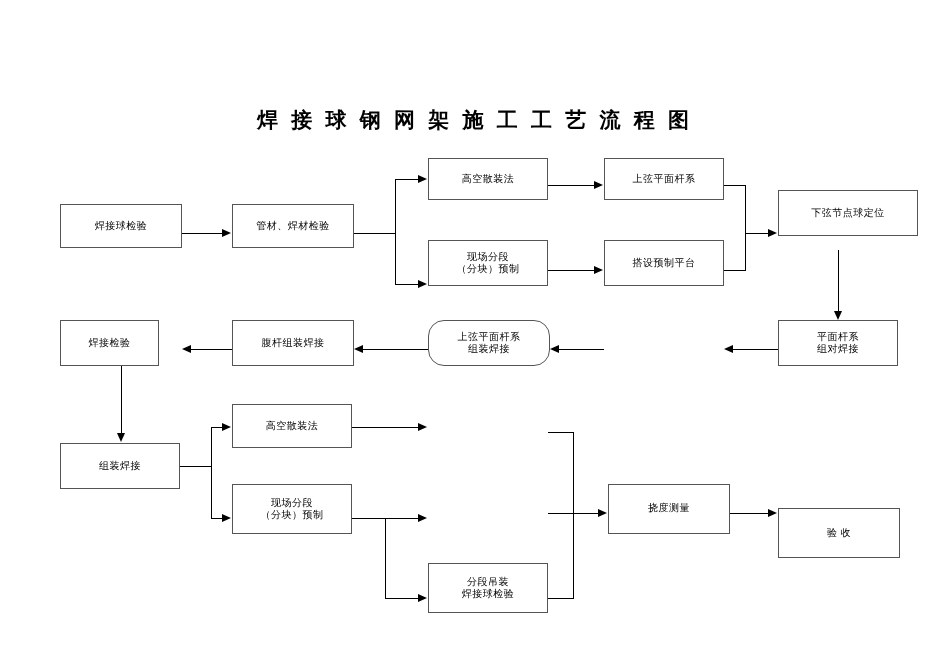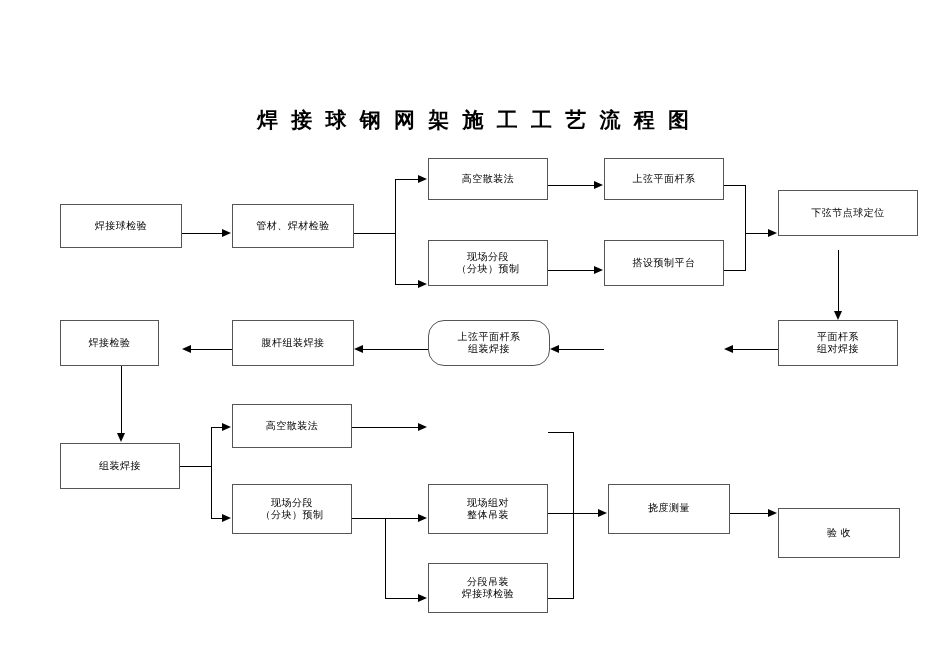--- a/index.html
+++ b/index.html
@@ -139,24 +139,20 @@
   <div class="node" style="left:232px; top:404px; width:120px; height:44px;">
     <span class="nlabel">高空散装法</span>
   </div>
 
 
   <div class="node" style="left:232px; top:484px; width:120px; height:50px;">
     <span class="nlabel">现场分段
 （分块）预制</span>
   </div>
 
-  <div class="node" style="left:428px; top:484px; width:120px; height:50px;">
-    <span class="nlabel">现场组对
-整体吊装</span>
-  </div>
 
   <div class="node" style="left:428px; top:563px; width:120px; height:50px;">
     <span class="nlabel">分段吊装
 焊接球检验</span>
   </div>
 
   <div class="node" style="left:608px; top:484px; width:122px; height:50px;font-family:Liberation Mono, monospace;">
     <span class="nlabel">挠度测量</span>
   </div>
 

